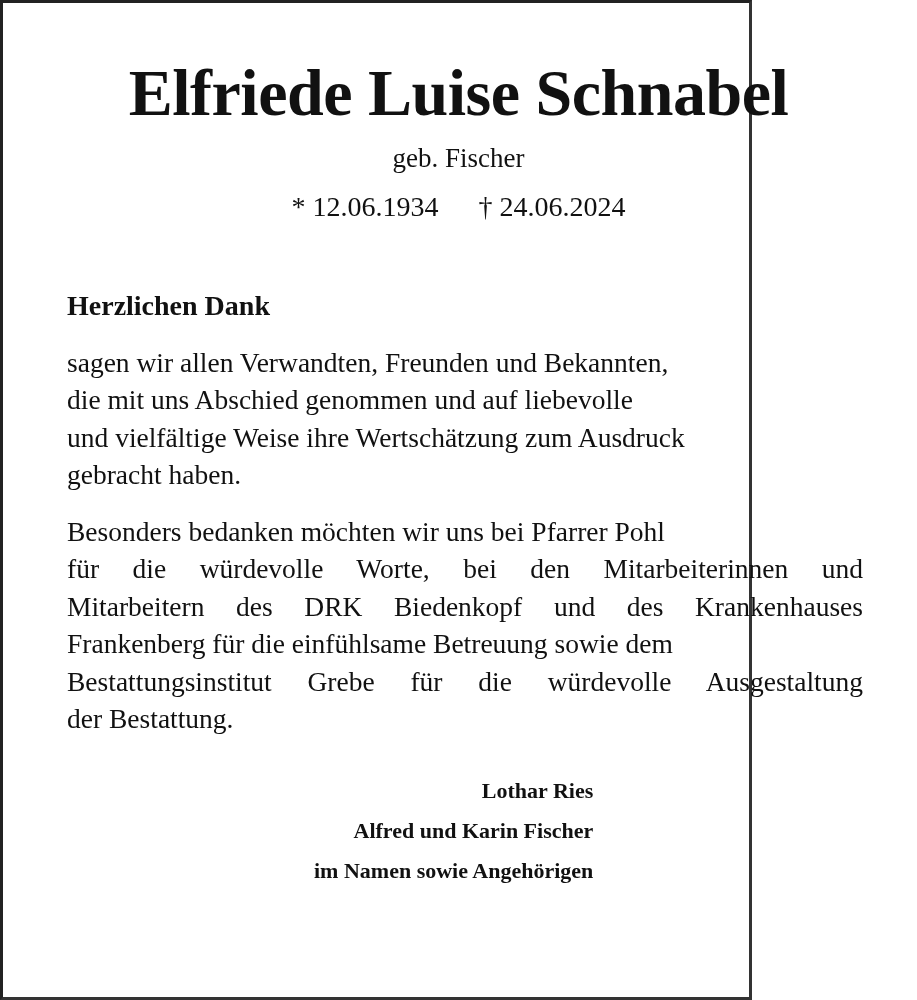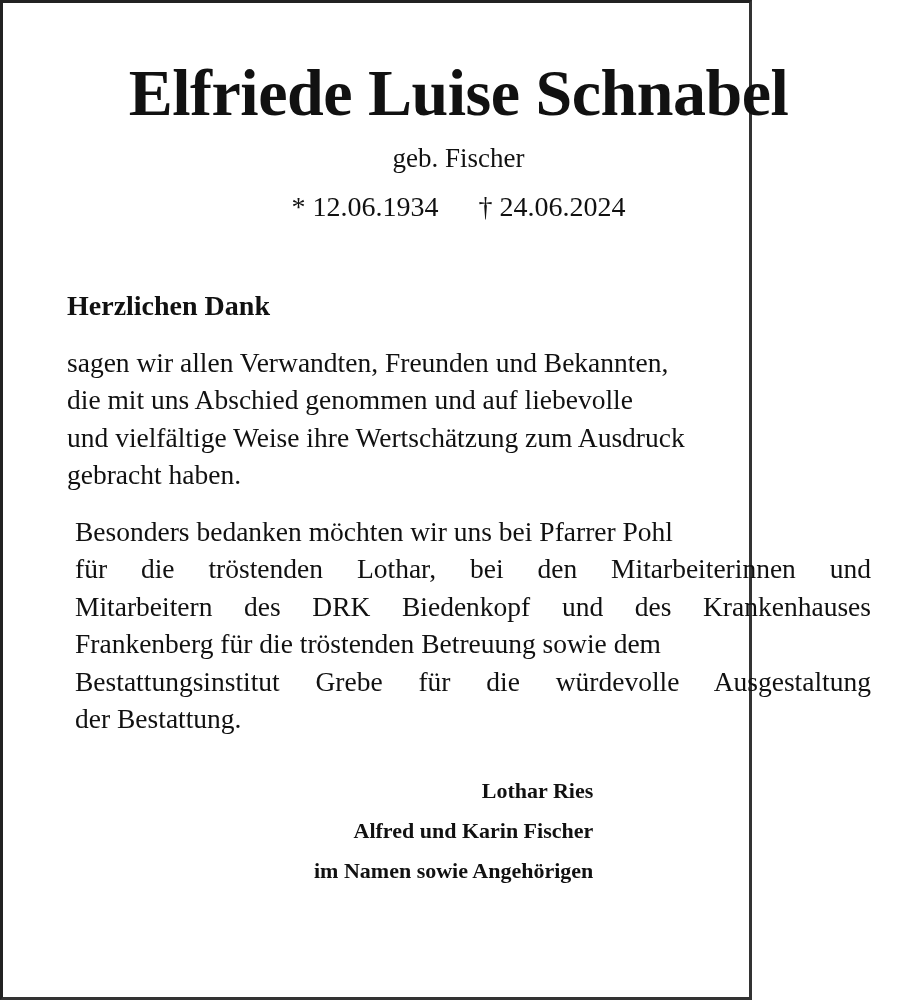--- a/index.html
+++ b/index.html
@@ -34,21 +34,21 @@
     .heading {
       left: 64px; top: 282px; font-size: 28px; font-weight: bold; line-height: 42px;
     }
     .para {
       left: 64px; width: 796px; white-space: normal;
       font-size: 27.5px; line-height: 37.4px;
     }
     .para .line { display: block; white-space: nowrap; }
     .para .just { text-align: justify; text-align-last: justify; white-space: normal; }
     .p1 { top: 341px; }
-    .p2 { top: 510px; margin-left: 8px; }
+    .p2 { top: 510px; }
     .sig {
       left: 311px; top: 768px; font-size: 22px; line-height: 40px; font-weight: bold; text-align: right;
     }
     .sig div { white-space: nowrap; }
     .footer {
       left: 64px; top: 925px; font-size: 27.5px; line-height: 36px;
     }
   </style>
 </head>
 <body>
@@ -67,23 +67,23 @@
 
   <div class="abs para p1">
     <span class="line">sagen wir allen Verwandten, Freunden und Bekannten,</span>
     <span class="line">die mit uns Abschied genommen und auf liebevolle</span>
     <span class="line">und vielfältige Weise ihre Wertschätzung zum Ausdruck</span>
     <span class="line">gebracht haben.</span>
   </div>
 
   <div class="abs para p2">
     <span class="line">Besonders bedanken möchten wir uns bei Pfarrer Pohl</span>
-    <span class="line just">für die tröstenden Lothar, bei den Mitarbeiterinnen und</span>
+    <span class="line just">für die würdevolle Worte, bei den Mitarbeiterinnen und</span>
     <span class="line just">Mitarbeitern des DRK Biedenkopf und des Krankenhauses</span>
-    <span class="line">Frankenberg für die tröstenden Betreuung sowie dem</span>
+    <span class="line">Frankenberg für die einfühlsame Betreuung sowie dem</span>
     <span class="line just">Bestattungsinstitut Grebe für die würdevolle Ausgestaltung</span>
     <span class="line">der Bestattung.</span>
   </div>
 
   <div class="abs sig">
     <div>Lothar Ries</div>
     <div>Alfred und Karin Fischer</div>
     <div>im Namen sowie Angehörigen</div>
   </div>
 

